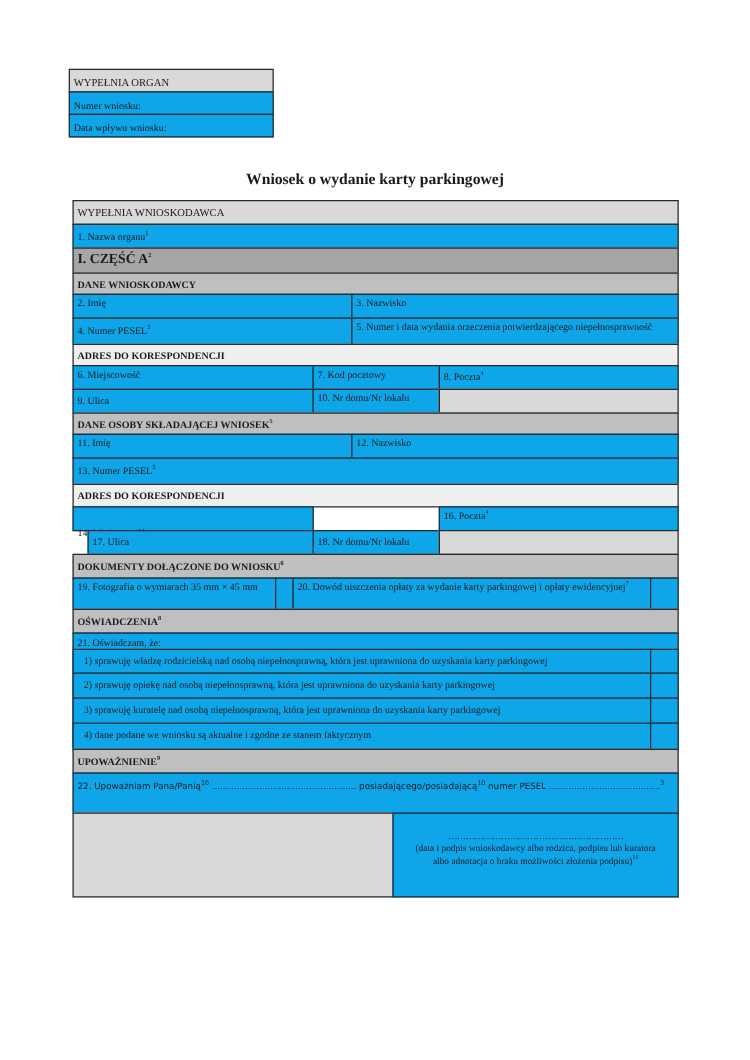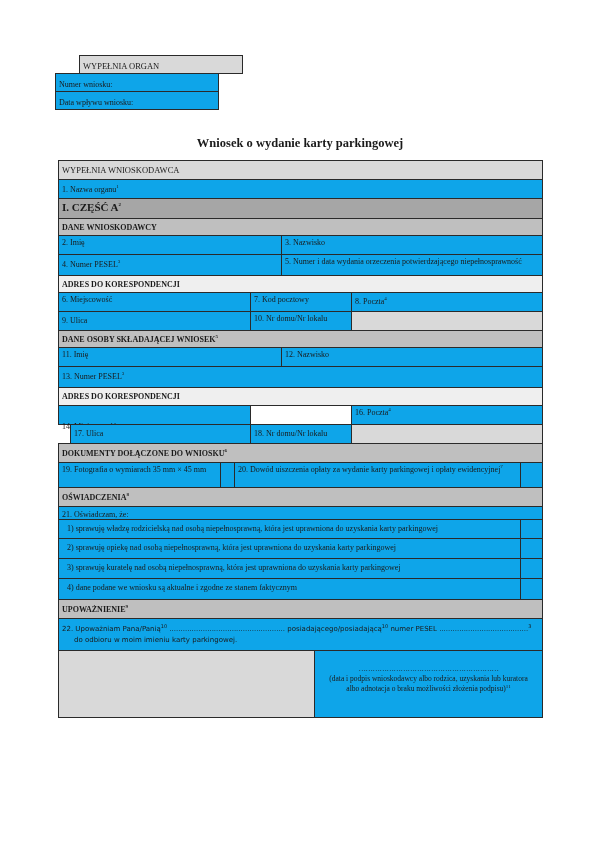--- a/index.html
+++ b/index.html
@@ -14,21 +14,21 @@
   .hdr { font-weight: bold; font-size: 8px; padding-top: 4px; }
   .sec { font-weight: bold; font-size: 11px; padding-top: 3px; }
   sup { font-size: 5px; vertical-align: super; line-height: 0; }
   .title { position: absolute; left: 0; width: 600px; top: 136px; text-align: center;
            font-weight: bold; font-size: 12.5px; }
   .sans { font-family: "DejaVu Sans", sans-serif; font-size: 7px; }
 </style>
 </head>
 <body>
 
-<div class="cell g-light" style="left:55px;top:55px;width:164px;height:19px;font-size:8.5px;padding-top:5px;margin-left:24px;"><span>WYPEŁNIA ORGAN</span></div>
+<div class="cell g-light" style="left:55px;top:55px;width:164px;height:19px;font-size:8.5px;padding-top:5px;"><span>WYPEŁNIA ORGAN</span></div>
 <div class="cell" style="left:55px;top:73px;width:164px;height:19px;padding-top:6px;"><span>Numer wniosku:</span></div>
 <div class="cell" style="left:55px;top:91px;width:164px;height:19px;padding-top:6px;"><span>Data wpływu wniosku:</span></div>
 
 <div class="title">Wniosek o wydanie karty parkingowej</div>
 
 <div class="cell g-light" style="left:58px;top:160px;width:485px;height:20px;font-size:8.5px;padding-top:4px;"><span>WYPEŁNIA WNIOSKODAWCA</span></div>
 <div class="cell" style="left:58px;top:179px;width:485px;height:20px;padding-top:5px;"><span>1. Nazwa organu</span><sup>1</sup></div>
 
 <div class="cell g-dark sec" style="left:58px;top:198px;width:485px;height:21px;"><span>I. CZĘŚĆ A</span><sup>2</sup></div>
 
@@ -73,21 +73,20 @@
 <div class="cell" style="left:58px;top:538px;width:463px;height:21px;padding-left:8px;padding-top:4px;"><span>2) sprawuję opiekę nad osobą niepełnosprawną, która jest uprawniona do uzyskania karty parkingowej</span></div>
 <div class="cell" style="left:520px;top:538px;width:23px;height:21px;"></div>
 <div class="cell" style="left:58px;top:558px;width:463px;height:39px;padding-left:8px;padding-top:4px;"><span>3) sprawuję kuratelę nad osobą niepełnosprawną, która jest uprawniona do uzyskania karty parkingowej</span></div>
 <div class="cell" style="left:520px;top:558px;width:23px;height:21px;"></div>
 <div class="cell" style="left:58px;top:578px;width:463px;height:22px;padding-left:8px;padding-top:4px;"><span>4) dane podane we wniosku są aktualne i zgodne ze stanem faktycznym</span></div>
 <div class="cell" style="left:520px;top:578px;width:23px;height:22px;"></div>
 
 <div class="cell g-mid hdr" style="left:58px;top:599px;width:485px;height:20px;padding-top:5px;"><span>UPOWAŻNIENIE</span><sup>9</sup></div>
 <div class="cell sans" style="left:58px;top:618px;width:485px;height:33px;padding-top:5px;line-height:11px;">
   <div><span>22. Upoważniam Pana/Panią</span><sup>10</sup><span> .................................................... </span><span>posiadającego/posiadającą</span><sup>10</sup><span> numer PESEL ........................................</span><sup>3</sup></div>
-  <div style="padding-left:12px;">do odbioru w moim imieniu karty parkingowej.</div>
 </div>
 
 <div class="cell g-light" style="left:58px;top:650px;width:257px;height:68px;"></div>
 <div class="cell" style="left:314px;top:650px;width:229px;height:68px;font-size:7.5px;">
   <div style="text-align:center;margin-top:11px;letter-spacing:-0.5px;">……………………………………………………</div>
-  <div style="text-align:center;">(data i podpis wnioskodawcy albo rodzica, uzyskania lub kuratora</div>
+  <div style="text-align:center;">(data i podpis wnioskodawcy albo rodzica, podpisu lub kuratora</div>
   <div style="text-align:center;"><span>albo adnotacja o braku możliwości złożenia podpisu)</span><sup>11</sup></div>
 </div>
 
 </body></html>

